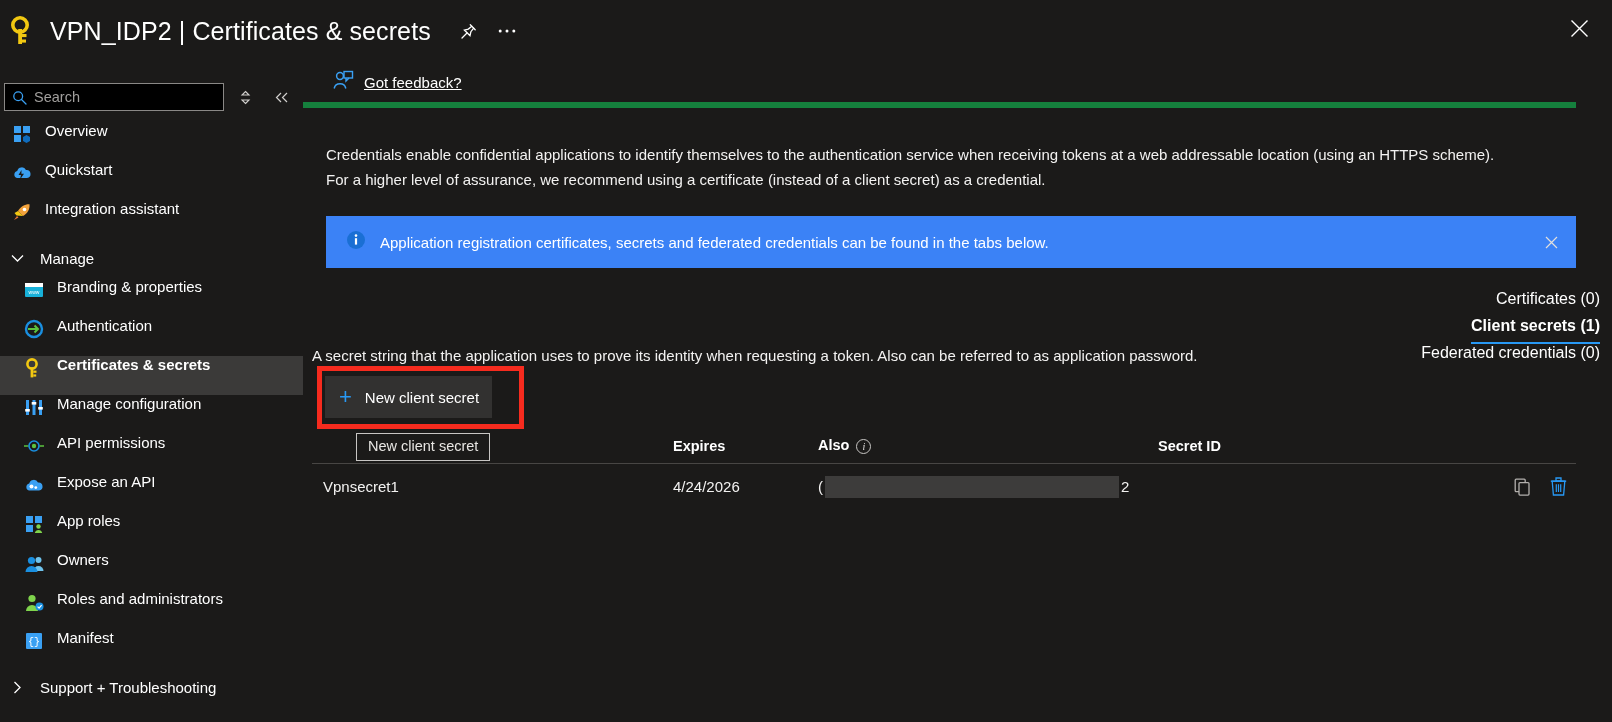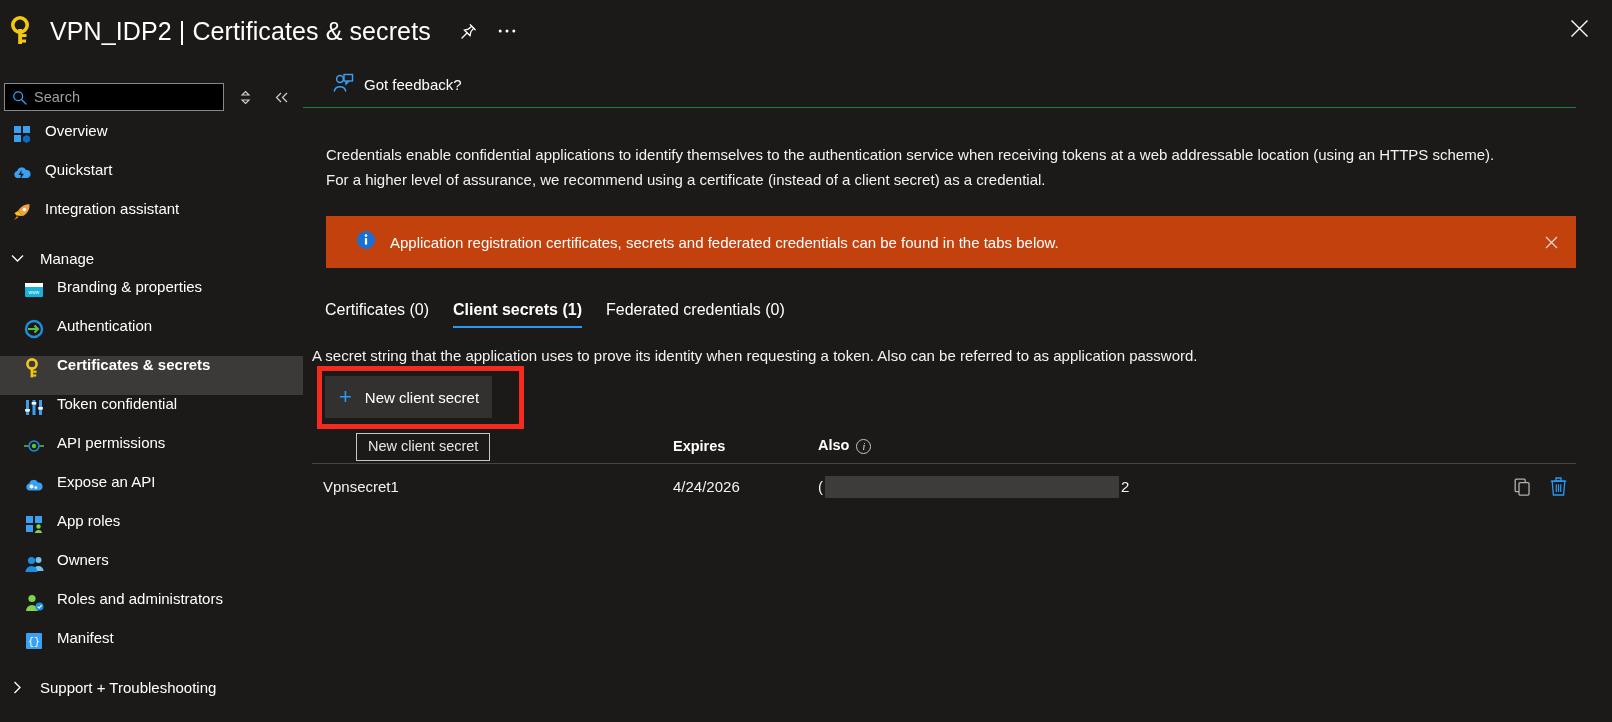--- a/index.html
+++ b/index.html
@@ -74,45 +74,45 @@
   .chev { width: 28px; display: flex; align-items: center; justify-content: center; color: #ffffff; }
   .nav-group .nlabel { margin-left: 9px; }
 
   
   .main {
     position: absolute; top: 62px; left: 303px; width: 1309px; height: 660px;
     background: #1b1a19;
   }
   .cmdbar {
     display: flex; align-items: center; height: 46px; padding-left: 23px;
-    border-bottom: 1px solid #15803d; margin-right: 36px;
+    border-bottom: 6px solid #15803d; margin-right: 36px; text-decoration: underline;
   }
   .feedback {
     display: flex; align-items: center; gap: 10px; cursor: pointer;
     font-size: 15px; color: #ffffff; padding: 4px 6px; border-radius: 2px;
   }
 
   .desc {
     margin: 34px 48px 4px 23px; font-size: 15px; line-height: 25px;
     color: #f3f2f1; max-width: 1175px;
   }
 
   .infobar {
     position: relative; margin: 24px 36px 0 23px; height: 52px;
-    background: #c2410c; display: flex; align-items: center;
-    padding-left: 30px;
+    background: #3b82f6; display: flex; align-items: center;
+    padding-left: 20px;
   }
   .infobar .itext { font-size: 15px; color: #ffffff; margin-left: 14px; }
   .infobar .iclose {
     position: absolute; right: 14px; top: 50%; transform: translateY(-50%);
     width: 22px; height: 22px; display: flex; align-items: center; justify-content: center;
     color: #e1dfdd; font-size: 16px; cursor: pointer; font-weight: 300;
   }
 
-  .tabs { display: flex; align-items: flex-end; margin: 22px 0 0 10px; height: 38px; }
+  .tabs { display: flex; align-items: flex-end; margin: 22px 0 0 10px; height: 38px; flex-direction: column; }
   .tab {
     position: relative; font-size: 16px; color: #ffffff; padding: 0 12px 9px 12px;
     cursor: pointer; white-space: nowrap;
   }
   .tab.active { font-weight: 700; }
   .tab.active::after {
     content: ""; position: absolute; left: 12px; right: 12px; bottom: 0;
     height: 2px; background: #2899f5;
   }
 
@@ -318,21 +318,21 @@
       <span class="nicon">
         <svg width="20" height="19" viewBox="0 0 20 19">
           <rect x="2" y="2" width="3" height="15" fill="#3aa0f3"></rect>
           <rect x="8.5" y="2" width="3" height="15" fill="#3aa0f3"></rect>
           <rect x="15" y="2" width="3" height="15" fill="#3aa0f3"></rect>
           <rect x="1.2" y="11" width="4.6" height="2.6" fill="#ffffff"></rect>
           <rect x="7.7" y="4" width="4.6" height="2.6" fill="#ffffff"></rect>
           <rect x="14.2" y="9" width="4.6" height="2.6" fill="#ffffff"></rect>
         </svg>
       </span>
-      <span class="nlabel">Token confidential</span>
+      <span class="nlabel">Manage configuration</span>
     </div>
 
     <div class="nav-item sub">
       <span class="nicon">
         <svg width="22" height="14" viewBox="0 0 22 14">
           <path d="M1 7 L5.5 7 M16.5 7 L21 7" stroke="#5cc33f" stroke-width="1.6"></path>
           <circle cx="11" cy="7" r="5" fill="none" stroke="#1a8fe0" stroke-width="1.6"></circle>
           <circle cx="11" cy="7" r="2.2" fill="#5cc33f"></circle>
         </svg>
       </span>
@@ -460,20 +460,21 @@
     <div class="tooltip">New client secret</div>
   </div>
 
   <div class="table">
     <div class="thead">
       <div class="th c-desc"></div>
       <div class="th c-exp">Expires</div>
       <div class="th c-val">
         <span>Also</span><span class="info-i">i</span>
       </div>
+      <div class="th c-sid">Secret ID</div>
       <div class="th c-act"></div>
     </div>
 
     <div class="trow">
       <div class="td c-desc">Vpnsecret1</div>
       <div class="td c-exp">4/24/2026</div>
       <div class="td c-sid">
         <span class="sid-line">(</span>
         <span class="redacted"></span>
         <span class="sid-line">2</span>

